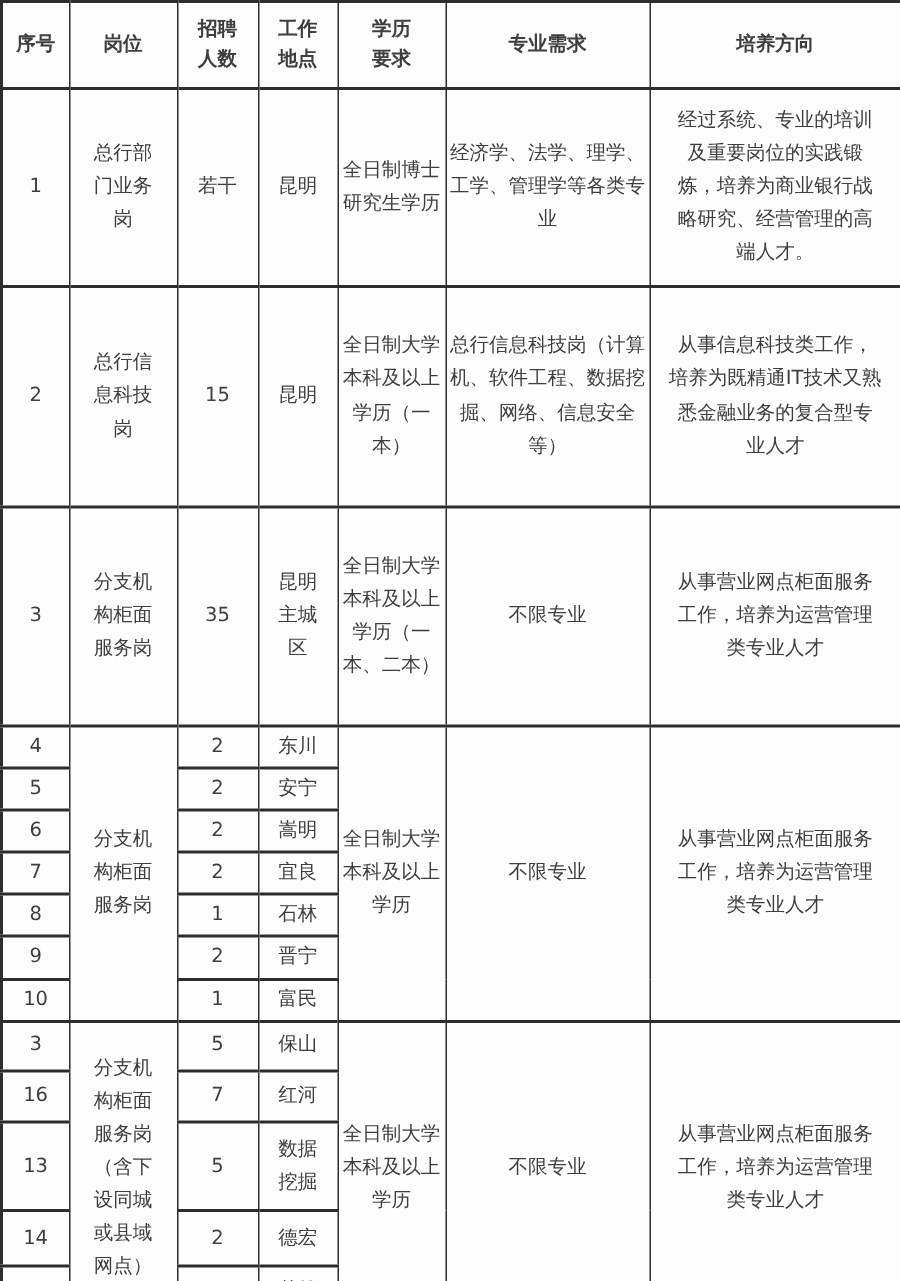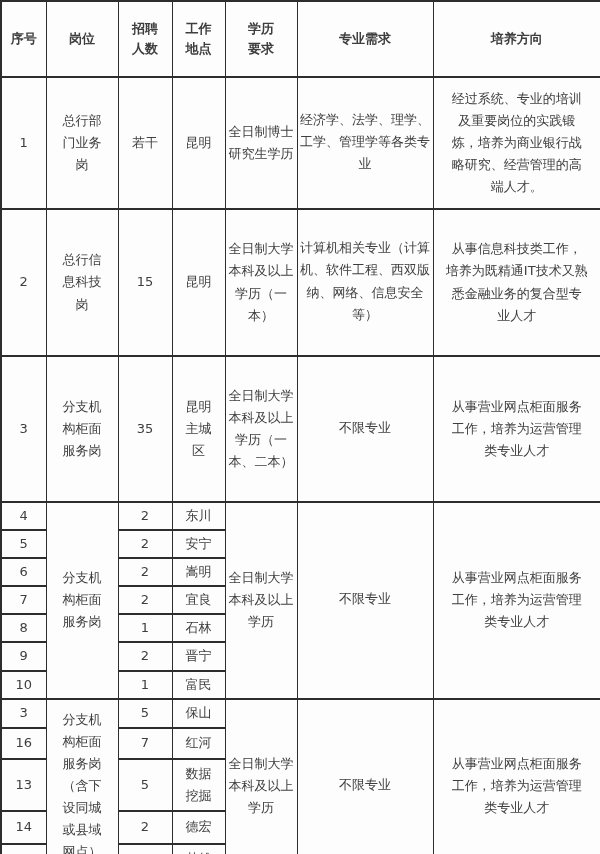--- a/index.html
+++ b/index.html
@@ -32,44 +32,44 @@
     word-break:break-all;
     overflow:hidden;
     background:#fdfdfd;
   }
   th {
     font-weight:bold;
     line-height:1.55;
   }
   
   .w2 { display:inline-block; max-width:2.3em;text-align:center; }
-  .c-pos   { padding:9px 14px; }
+  .c-pos   { padding:20px 14px; }
   .c-loc   { padding:2px 12px;margin-top:40px; }
   .c-edu   { padding:2px 3px; }
-  .c-major { padding:2px 0;font-family:Liberation Mono, monospace; }
+  .c-major { padding:2px 0; }
   .c-dir   { padding:2px 12px; }
   .al { text-align:center; }
   .ac { text-align:center; }
 </style>
 </head>
 <body>
 
 <div class="page">
   <table class="recruit">
     <colgroup>
       <col style="width:45px">
       <col style="width:72px">
       <col style="width:54px">
       <col style="width:53px">
       <col style="width:72px">
       <col style="width:136px">
       <col style="width:168px">
     </colgroup>
     <thead>
-      <tr style="height:76px">
+      <tr style="height:58px">
         <th>序号</th>
         <th>岗位</th>
         <th><span class="w2">招聘人数</span></th>
         <th><span class="w2">工作地点</span></th>
         <th><span class="w2">学历要求</span></th>
         <th>专业需求</th>
         <th>培养方向</th>
       </tr>
     </thead>
     <tbody>
@@ -83,21 +83,21 @@
         <td class="c-major al">经济学、法学、理学、工学、管理学等各类专业</td>
         <td class="c-dir al">经过系统、专业的培训及重要岗位的实践锻炼，培养为商业银行战略研究、经营管理的高端人才。</td>
       </tr>
 
       <tr style="height:147px">
         <td>2</td>
         <td class="c-pos">总行信息科技岗</td>
         <td>15</td>
         <td class="c-loc">昆明</td>
         <td class="c-edu">全日制大学本科及以上学历（一本）</td>
-        <td class="c-major al">计算机相关专业（计算机、软件工程、西双版纳、网络、信息安全等）</td>
+        <td class="c-major al">总行信息科技岗（计算机、软件工程、数据挖掘、网络、信息安全等）</td>
         <td class="c-dir al">从事信息科技类工作，培养为既精通IT技术又熟悉金融业务的复合型专业人才</td>
       </tr>
 
       <tr style="height:146px">
         <td>3</td>
         <td class="c-pos">分支机构柜面服务岗</td>
         <td>35</td>
         <td class="c-loc">昆明主城区</td>
         <td class="c-edu">全日制大学本科及以上学历（一本、二本）</td>
         <td class="c-major ac">不限专业</td>

